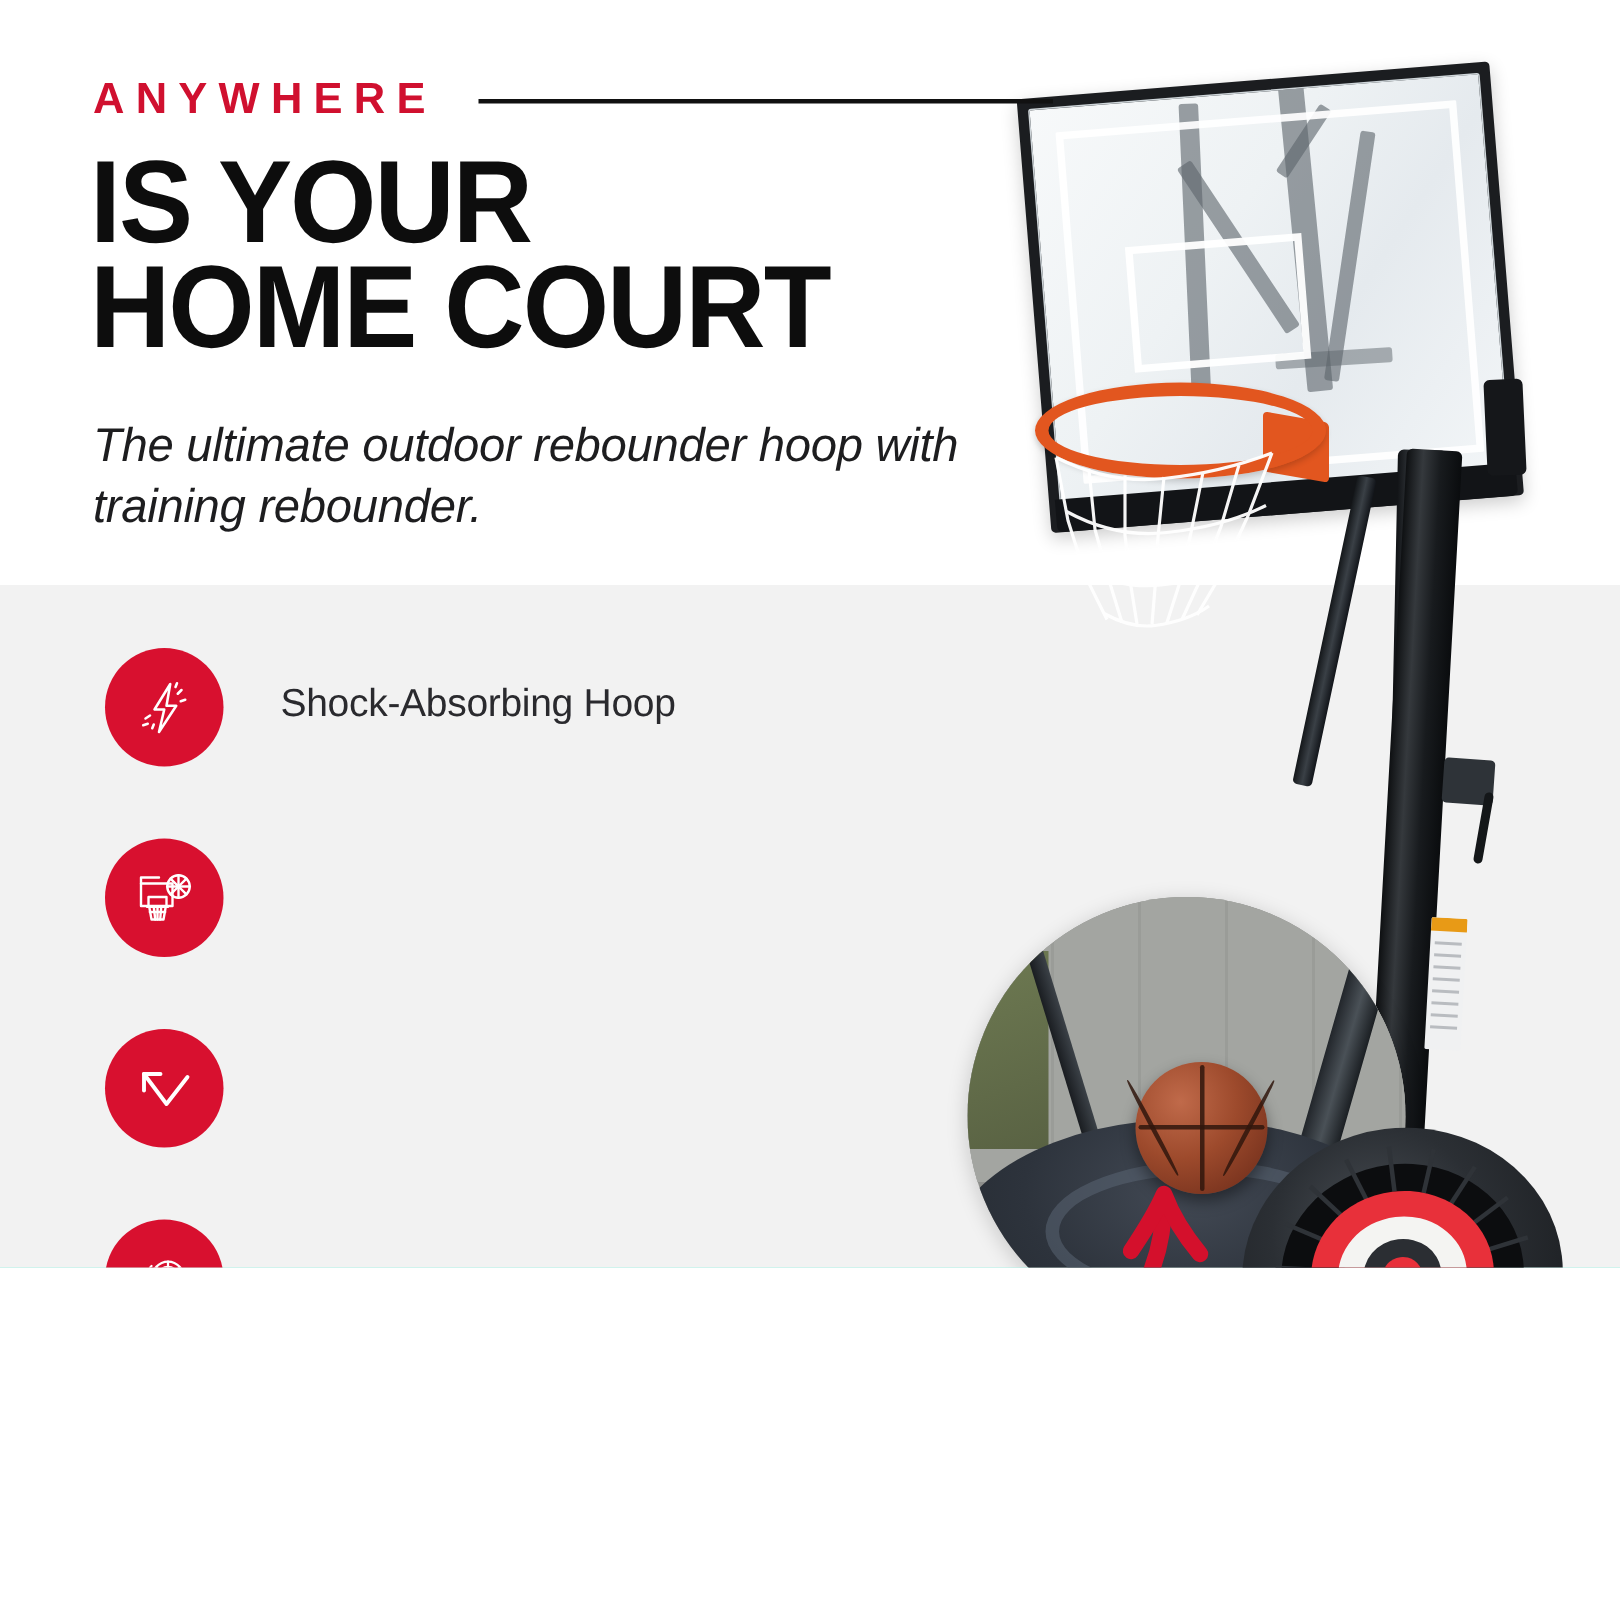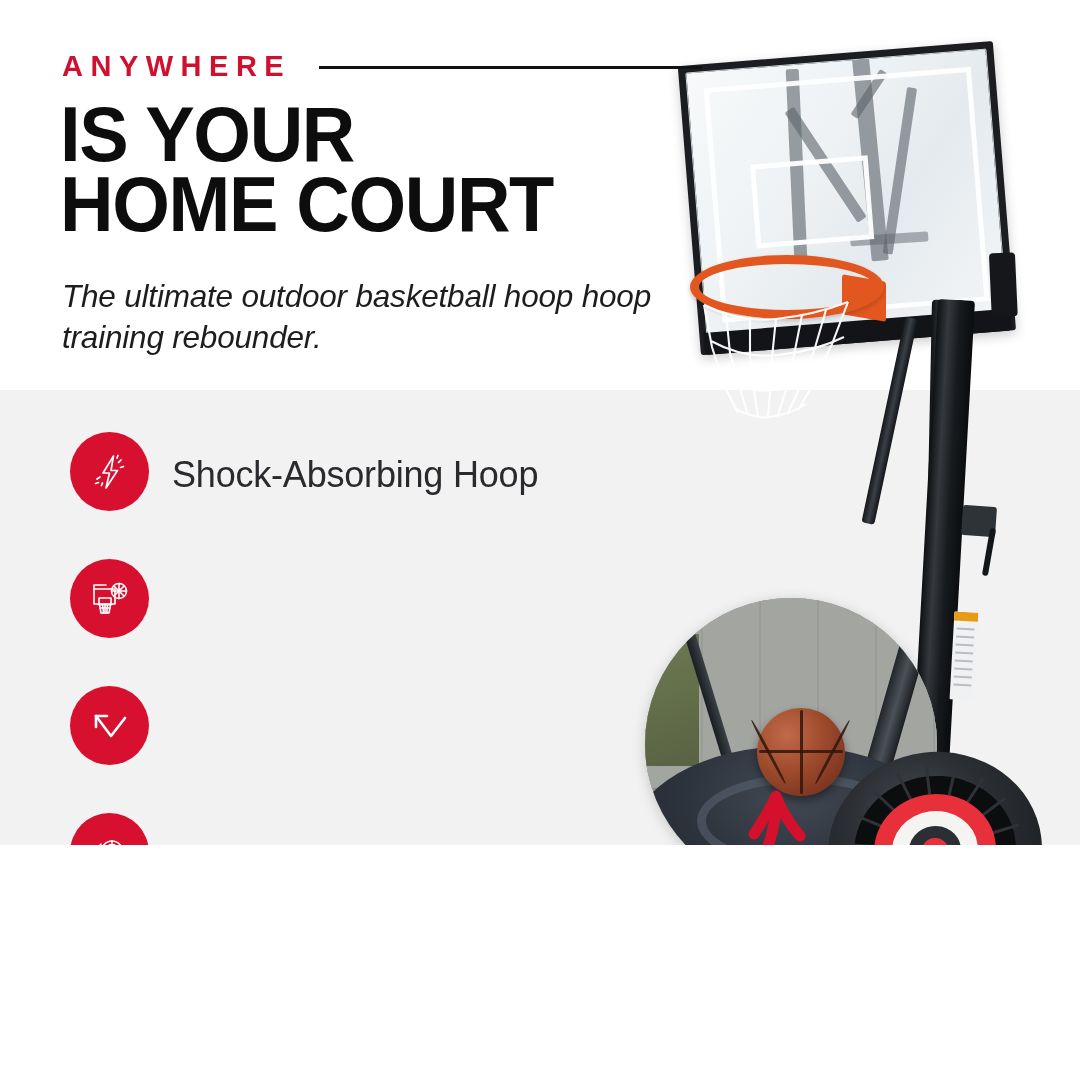--- a/index.html
+++ b/index.html
@@ -40,22 +40,22 @@
 
   
   .features{position:absolute;left:70px;top:432px;width:620px;}
   .feature{position:relative;height:127px;}
   .badge{
     position:absolute;left:0;top:0;width:79px;height:79px;border-radius:50%;
     background:#d8102f;display:flex;align-items:center;justify-content:center;
   }
   .badge svg{display:block;}
   .feature-label{
-    position:absolute;left:102px;width:500px;
-    font-size:36px;line-height:1.20;color:#2a2a2e;font-weight:400;letter-spacing:-0.2px;
+    position:absolute;left:117px;width:500px;
+    font-size:26px;line-height:1.20;color:#2a2a2e;font-weight:400;letter-spacing:-0.2px;
   }
   .feature.one-line .feature-label{top:21px;}
   .feature.two-line .feature-label{top:4px;}
 
   
   .product{position:absolute;left:0;top:0;width:1080px;height:1080px;pointer-events:none;}
 
   
   .bb-wrap{position:absolute;left:700px;top:40px;width:316px;height:290px;
     transform:rotate(-4.6deg);transform-origin:right bottom;}
@@ -292,21 +292,21 @@
   <div class="eyebrow-row">
     <div class="eyebrow">ANYWHERE</div>
     <div class="eyebrow-rule"></div>
   </div>
 
   <div class="headline">
     <span class="l1">IS YOUR</span>
     <span class="l2">HOME COURT</span>
   </div>
 
-  <div class="subtitle">The ultimate outdoor basketball hoop hoop training rebounder.</div>
+  <div class="subtitle">The ultimate outdoor rebounder hoop with training rebounder.</div>
 
   <div class="features">
 
     <div class="feature one-line">
       <div class="badge">
         <svg width="44" height="44" viewBox="0 0 44 44">
           <g fill="none" stroke="#ffffff" stroke-width="1.7" stroke-linejoin="round" stroke-linecap="round">
             <path d="M25.5 6 L15 23 L21.5 23 L18 38 L29.5 20.5 L23 20.5 Z"></path>
             <path d="M30.5 12.5 L33 10"></path>
               <path d="M32.5 17.5 L35.5 16.5"></path>

